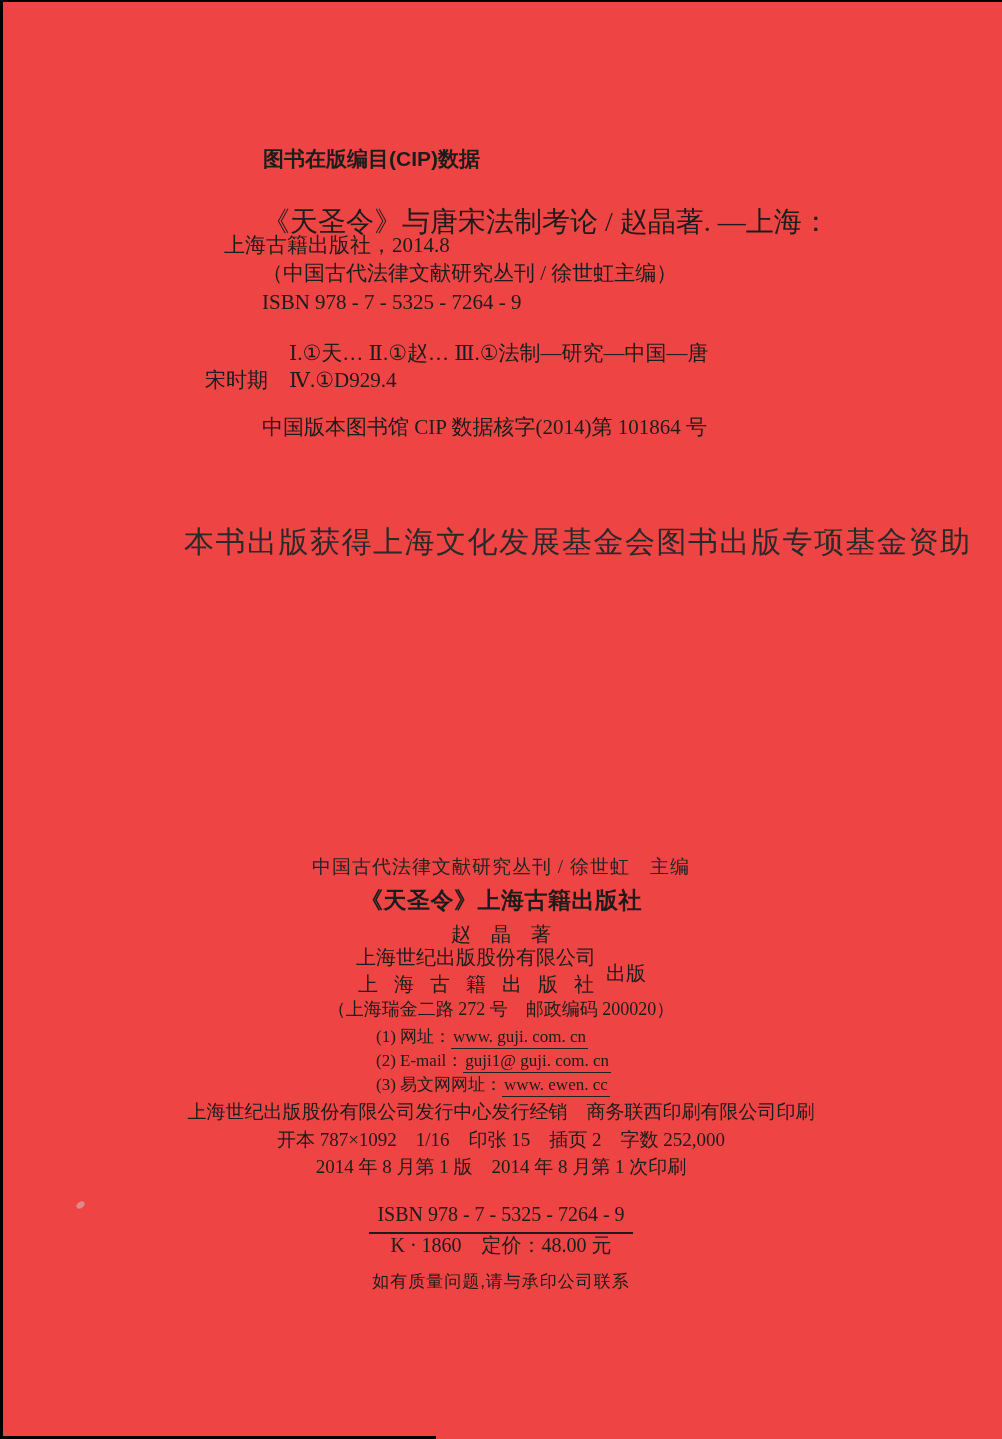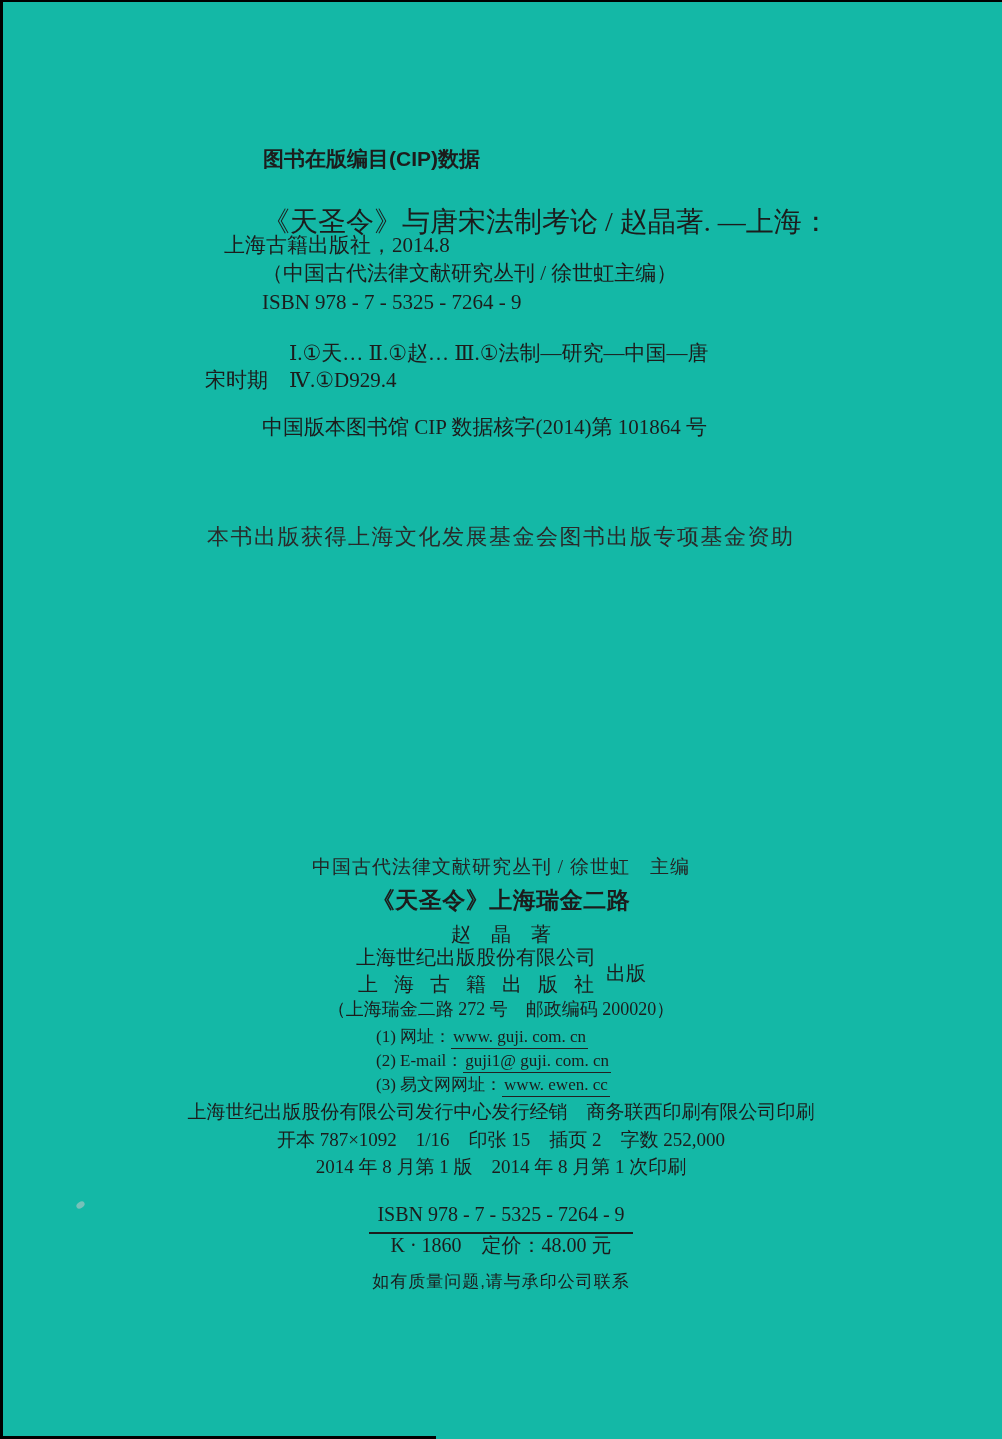--- a/index.html
+++ b/index.html
@@ -4,21 +4,21 @@
 <style>
   html, body {
     margin: 0;
     padding: 0;
     background: #ffffff;
   }
   .page {
     position: relative;
     width: 1002px;
     height: 1439px;
-    background: #14b8a6;
+    background: #ef4444;
     overflow: hidden;
     color: #1c1c1c;
   }
   .serif {
     font-family: "Liberation Serif", "DejaVu Serif", serif;
   }
   .sans {
     font-family: "Liberation Sans", "DejaVu Sans", sans-serif;
   }
   .line {
@@ -55,21 +55,21 @@
   .cip-header { left: 263px; top: 146px; font-size: 21px; font-weight: bold; }
   .cip-l0 { left: 262px; top: 204px; font-size: 28px; }
   .cip-l1 { left: 224px; top: 232px; font-size: 21px; }
   .cip-l2 { left: 262px; top: 260px; font-size: 21px; }
   .cip-l3 { left: 262px; top: 289px; font-size: 21px; }
   .cip-cls1 { left: 289px; top: 340px; font-size: 21px; }
   .cip-cls2 { left: 205px; top: 367px; font-size: 21px; }
   .cip-record { left: 262px; top: 414px; font-size: 21px; }
 
   
-  .funding { left: 207px; top: 523px; font-size: 22px; letter-spacing: 1.5px; color: #2a2a2a; text-align: right; }
+  .funding { left: 184px; top: 523px; font-size: 30px; letter-spacing: 1.5px; color: #2a2a2a; text-align: right; }
 
   
   .series { top: 855px; font-size: 19px; letter-spacing: 1px; color: #242424; }
   .booktitle { top: 886px; font-size: 23px; font-weight: bold; letter-spacing: 0.5px; }
   .author { top: 922px; font-size: 20px; }
   .pubblock { top: 944px; }
   .pubrow { display: inline-flex; align-items: center; }
   .pubnames { display: inline-block; text-align: center; }
   .pubnames .pn { font-size: 20px; line-height: 27px; white-space: nowrap; }
   .pn-spaced { letter-spacing: 16px; margin-right: -16px; }
@@ -102,21 +102,21 @@
   <div class="line cip-l1">上海古籍出版社，2014.8</div>
   <div class="line cip-l2">（中国古代法律文献研究丛刊 / 徐世虹主编）</div>
   <div class="line cip-l3">ISBN 978 - 7 - 5325 - 7264 - 9</div>
   <div class="line cip-cls1">Ⅰ.①天… Ⅱ.①赵… Ⅲ.①法制—研究—中国—唐</div>
   <div class="line cip-cls2">宋时期　Ⅳ.①D929.4</div>
   <div class="line cip-record">中国版本图书馆 CIP 数据核字(2014)第 101864 号</div>
 
   <div class="line funding">本书出版获得上海文化发展基金会图书出版专项基金资助</div>
 
   <div class="line center series">中国古代法律文献研究丛刊 / 徐世虹　主编</div>
-  <div class="line center sans booktitle">《天圣令》上海瑞金二路</div>
+  <div class="line center sans booktitle">《天圣令》上海古籍出版社</div>
   <div class="line center author">赵　晶　著</div>
 
   <div class="line center pubblock">
     <span class="pubrow">
       <span class="pubnames">
         <span class="pn">上海世纪出版股份有限公司</span><br>
         <span class="pn pn-spaced">上海古籍出版社</span>
       </span>
       <span class="publabel">出版</span>
     </span>

